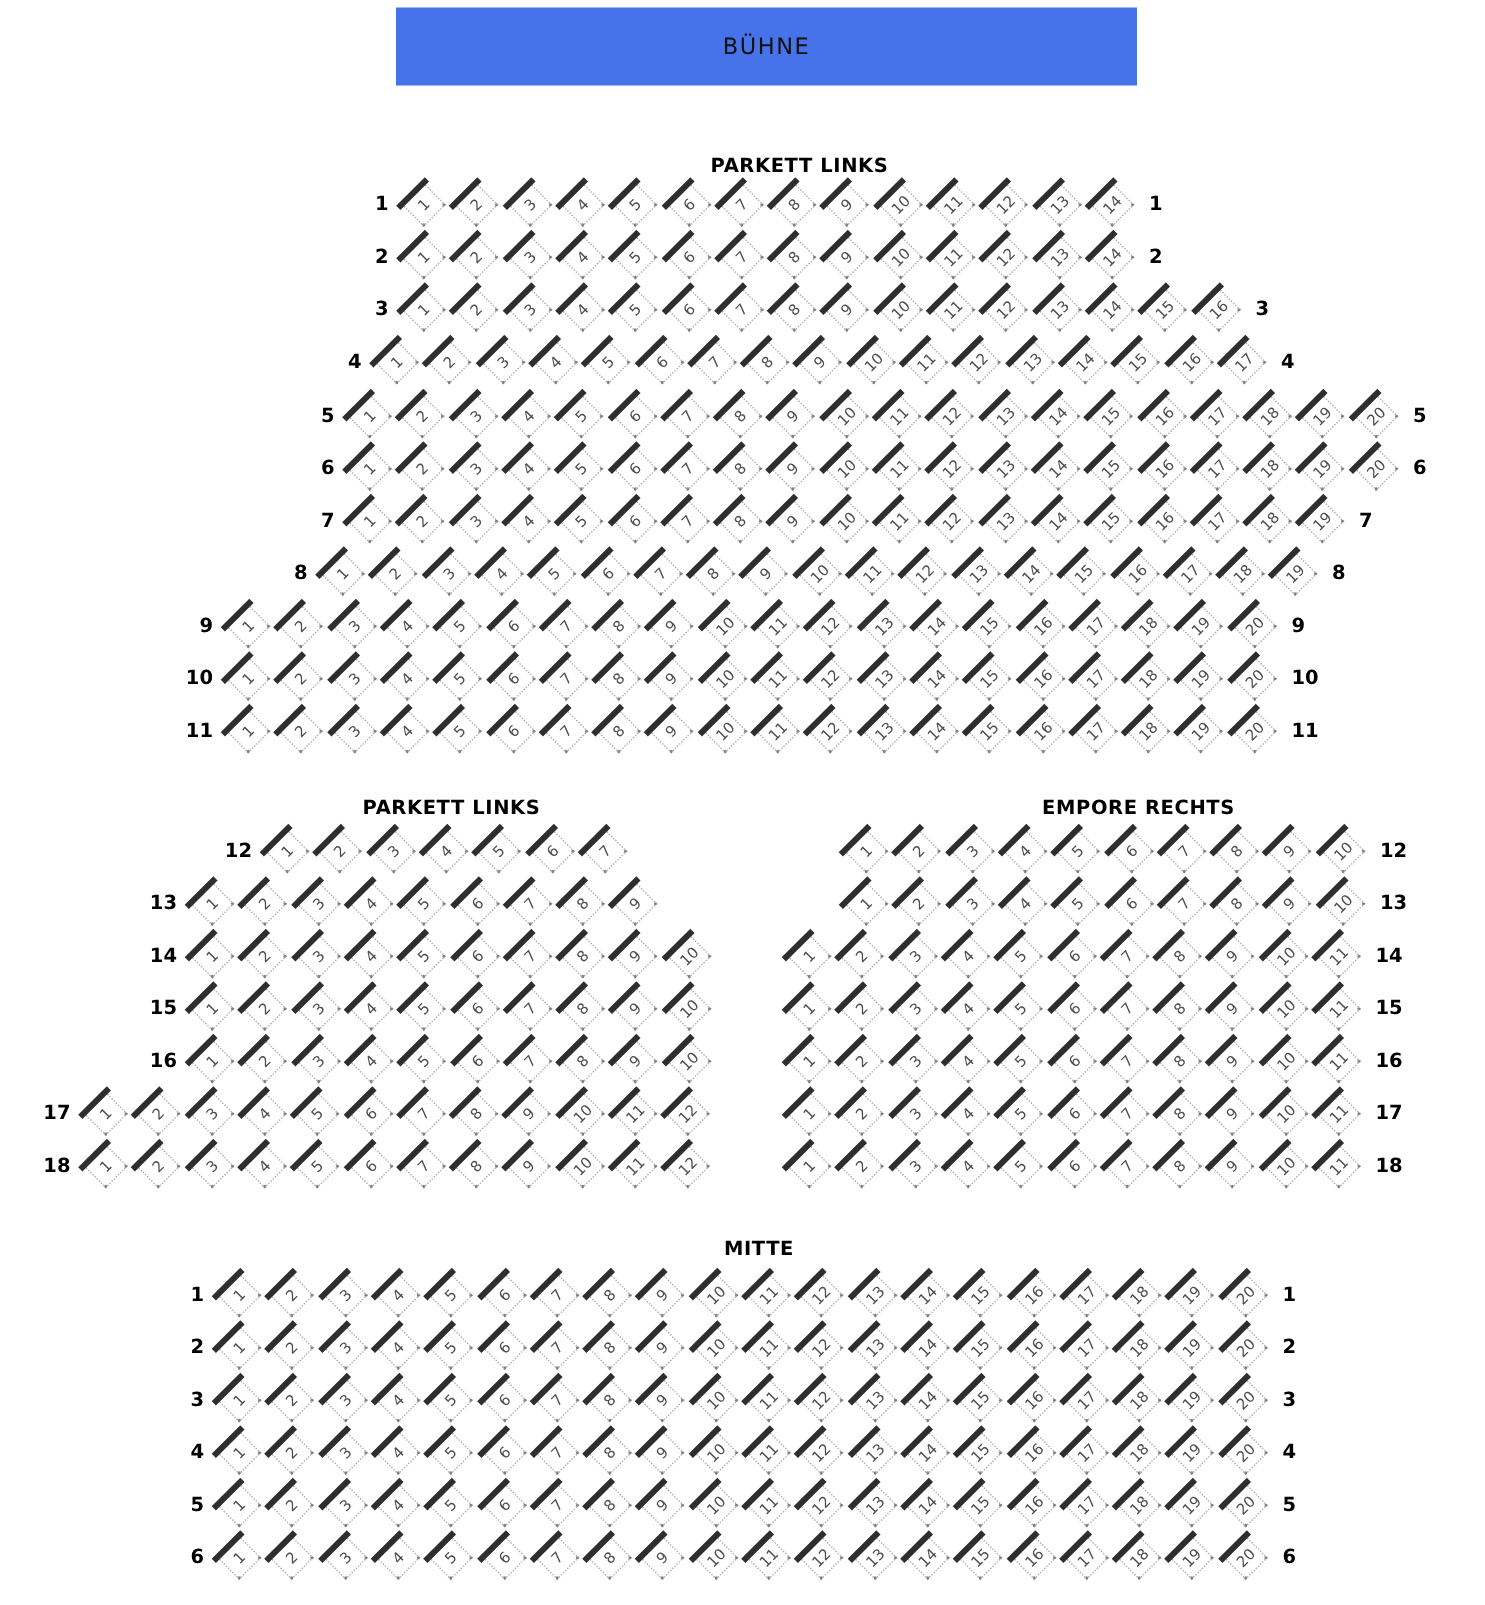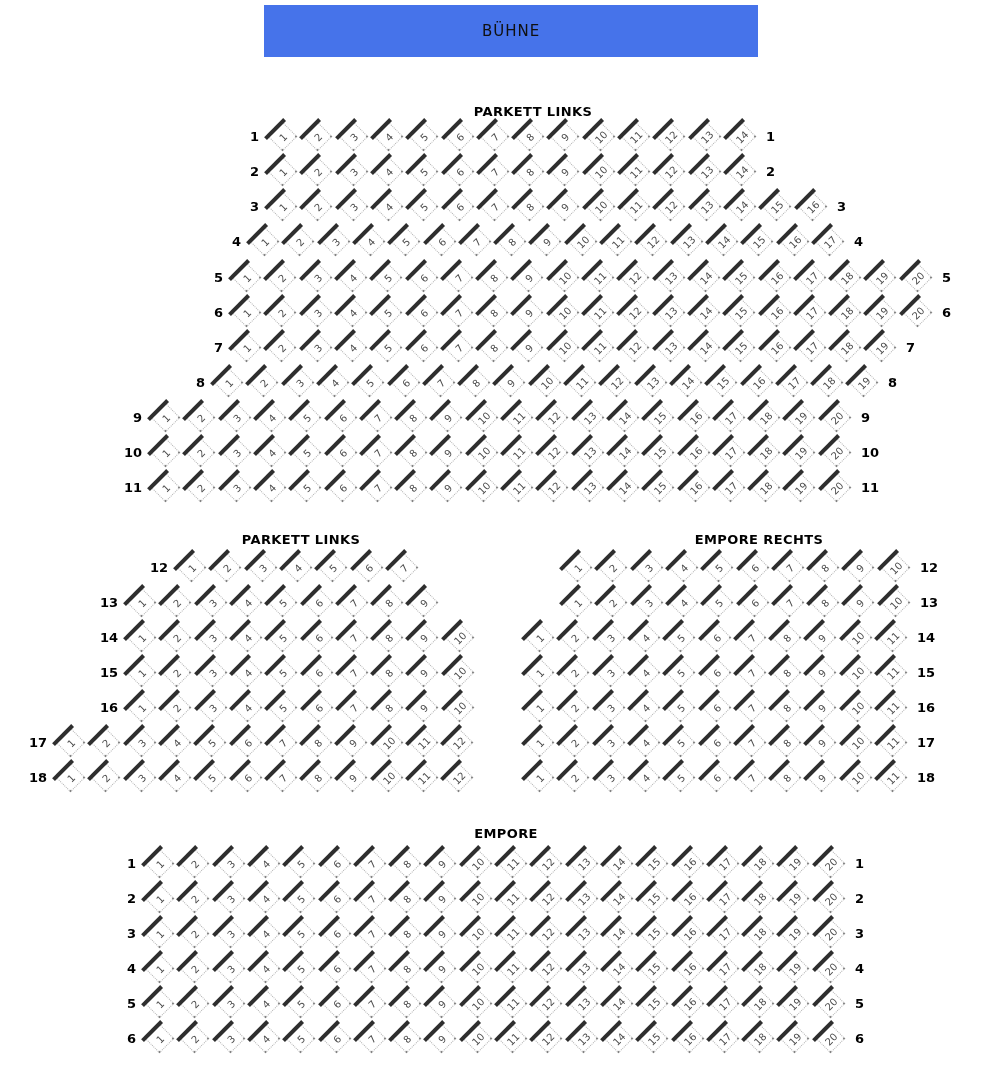--- a/index.html
+++ b/index.html
@@ -1469,21 +1469,21 @@
       </div>
       <div class="seat" style="left: 847px; top: 767px;">
         <div class="back" style="background: rgb(46, 46, 46);"></div>
         <div class="num" style="color: rgb(77, 77, 77);">10</div>
       </div>
       <div class="seat" style="left: 882px; top: 767px;">
         <div class="back" style="background: rgb(46, 46, 46);"></div>
         <div class="num" style="color: rgb(77, 77, 77);">11</div>
       </div>
       <div class="row-label" style="left: 917px; top: 770px; text-align: left;">18</div>
-      <div class="section-title" style="left: 506px; top: 833px;">EMPORE</div>
+      <div class="section-title" style="left: 506px; top: 833px;">MITTE</div>
       <div class="row-label" style="left: 100px; top: 856px; text-align: right;">1</div>
       <div class="seat" style="left: 149px; top: 853px;">
         <div class="back" style="background: rgb(46, 46, 46);"></div>
         <div class="num" style="color: rgb(77, 77, 77);">1</div>
       </div>
       <div class="seat" style="left: 184px; top: 853px;">
         <div class="back" style="background: rgb(46, 46, 46);"></div>
         <div class="num" style="color: rgb(77, 77, 77);">2</div>
       </div>
       <div class="seat" style="left: 220px; top: 853px;">

